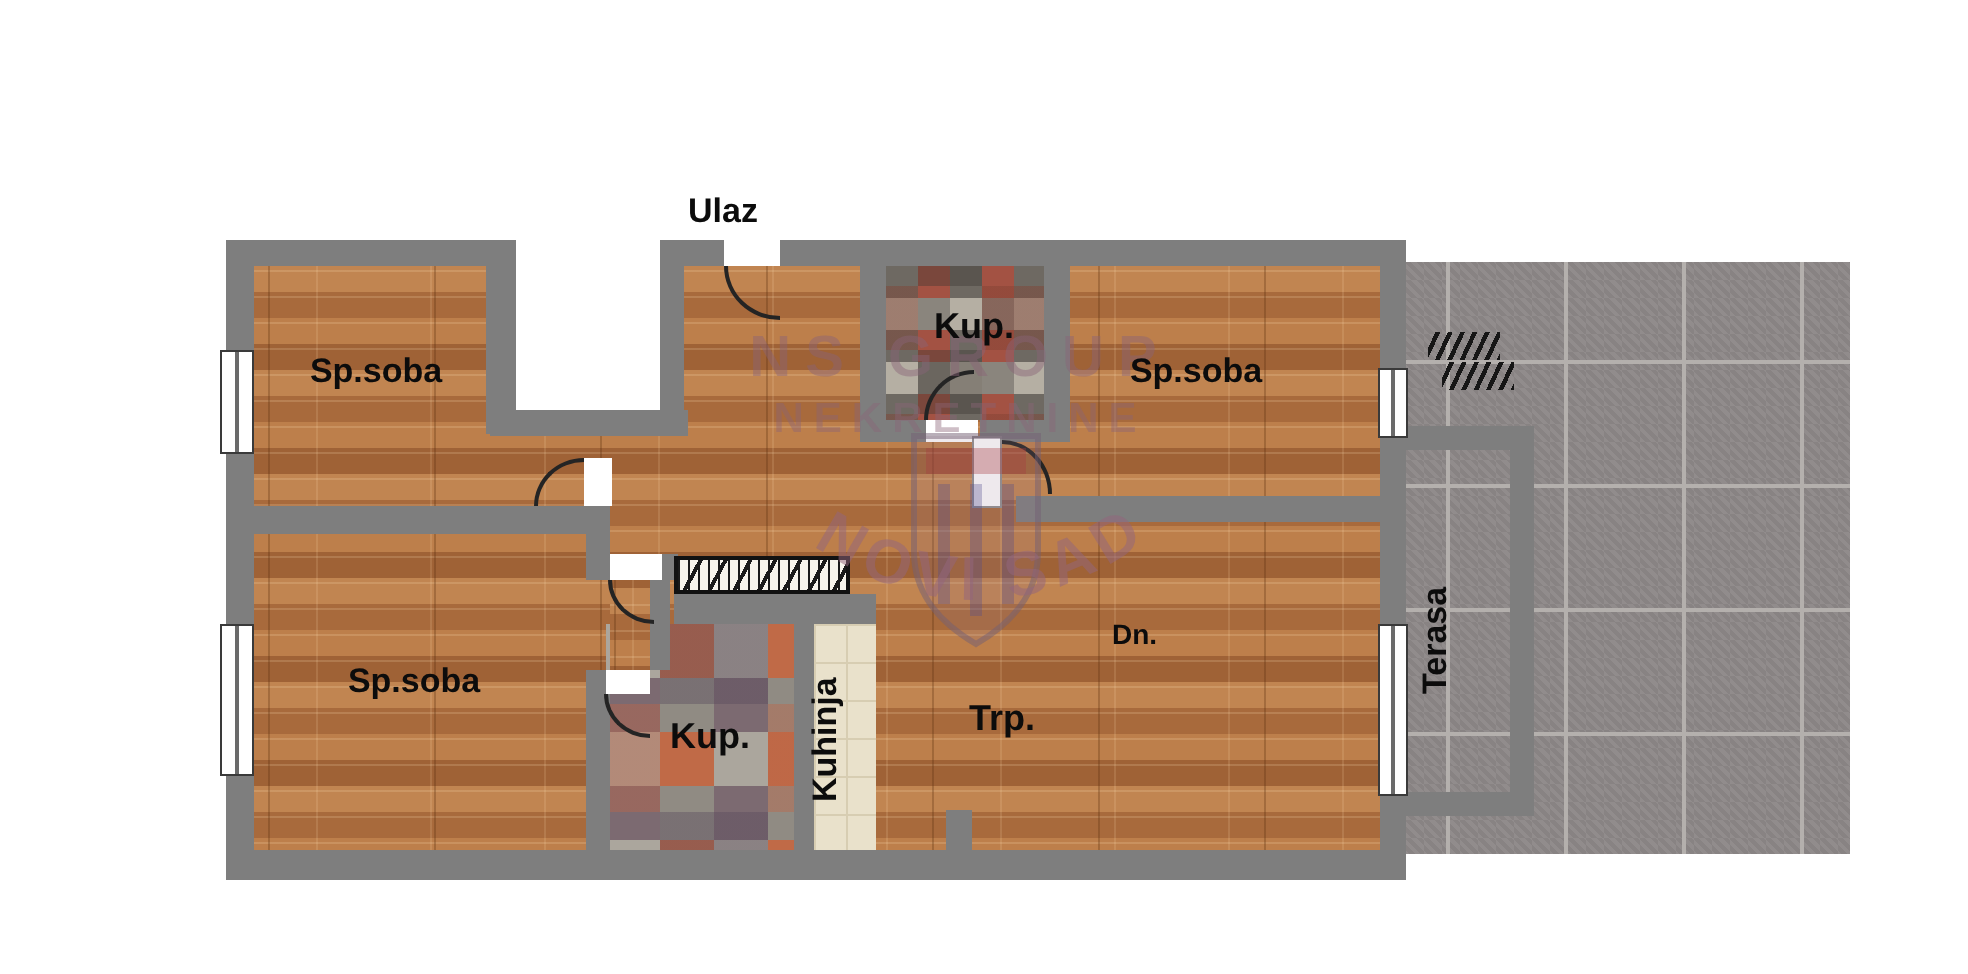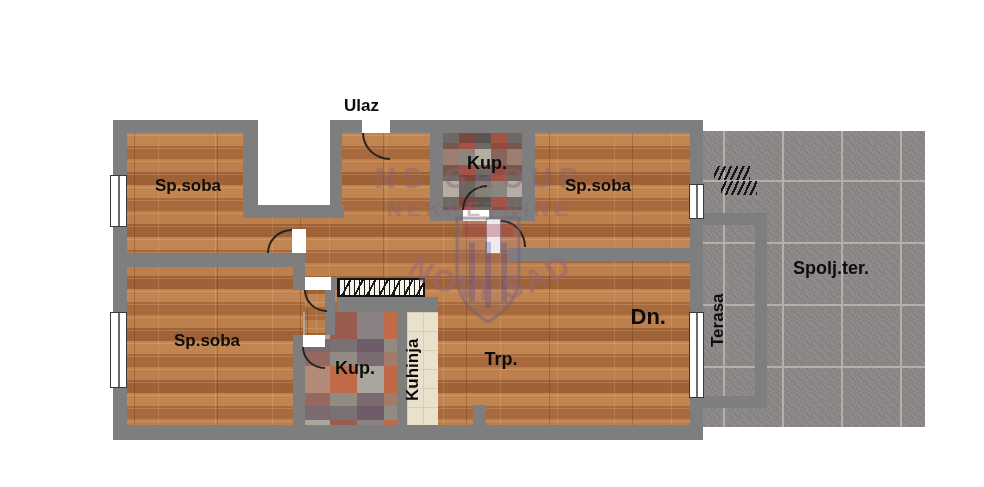--- a/index.html
+++ b/index.html
@@ -166,21 +166,20 @@
   <div class="lbl" style="left:548px;top:177px;width:100px;font-size:17px;">Sp.soba</div>
 
   <div class="lbl" style="left:155px;top:332px;width:104px;font-size:17px;">Sp.soba</div>
 
   <div class="lbl" style="left:323px;top:359px;width:64px;font-size:18px;">Kup.</div>
 
   <div class="lbl vlbl" style="left:404px;top:322px;width:36px;height:96px;font-size:17px;">Kuhinja</div>
 
   <div class="lbl" style="left:474px;top:350px;width:54px;font-size:18px;">Trp.</div>
 
-  <div class="lbl dn-lines" style="left:556px;top:306px;width:110px;font-size:22px;line-height:22px;text-align:right;">
+  <div class="lbl dn-lines" style="left:556px;top:306px;width:110px;font-size:14px;line-height:22px;">
     <div>Dn.</div>
   </div>
 
   <div class="lbl vlbl" style="left:709px;top:280px;width:38px;height:80px;font-size:17px;">Terasa</div>
 
-  <div class="lbl" style="left:778px;top:259px;width:106px;font-size:18px;">Spolj.ter.</div>
 
 </div>
 
 </body></html>

